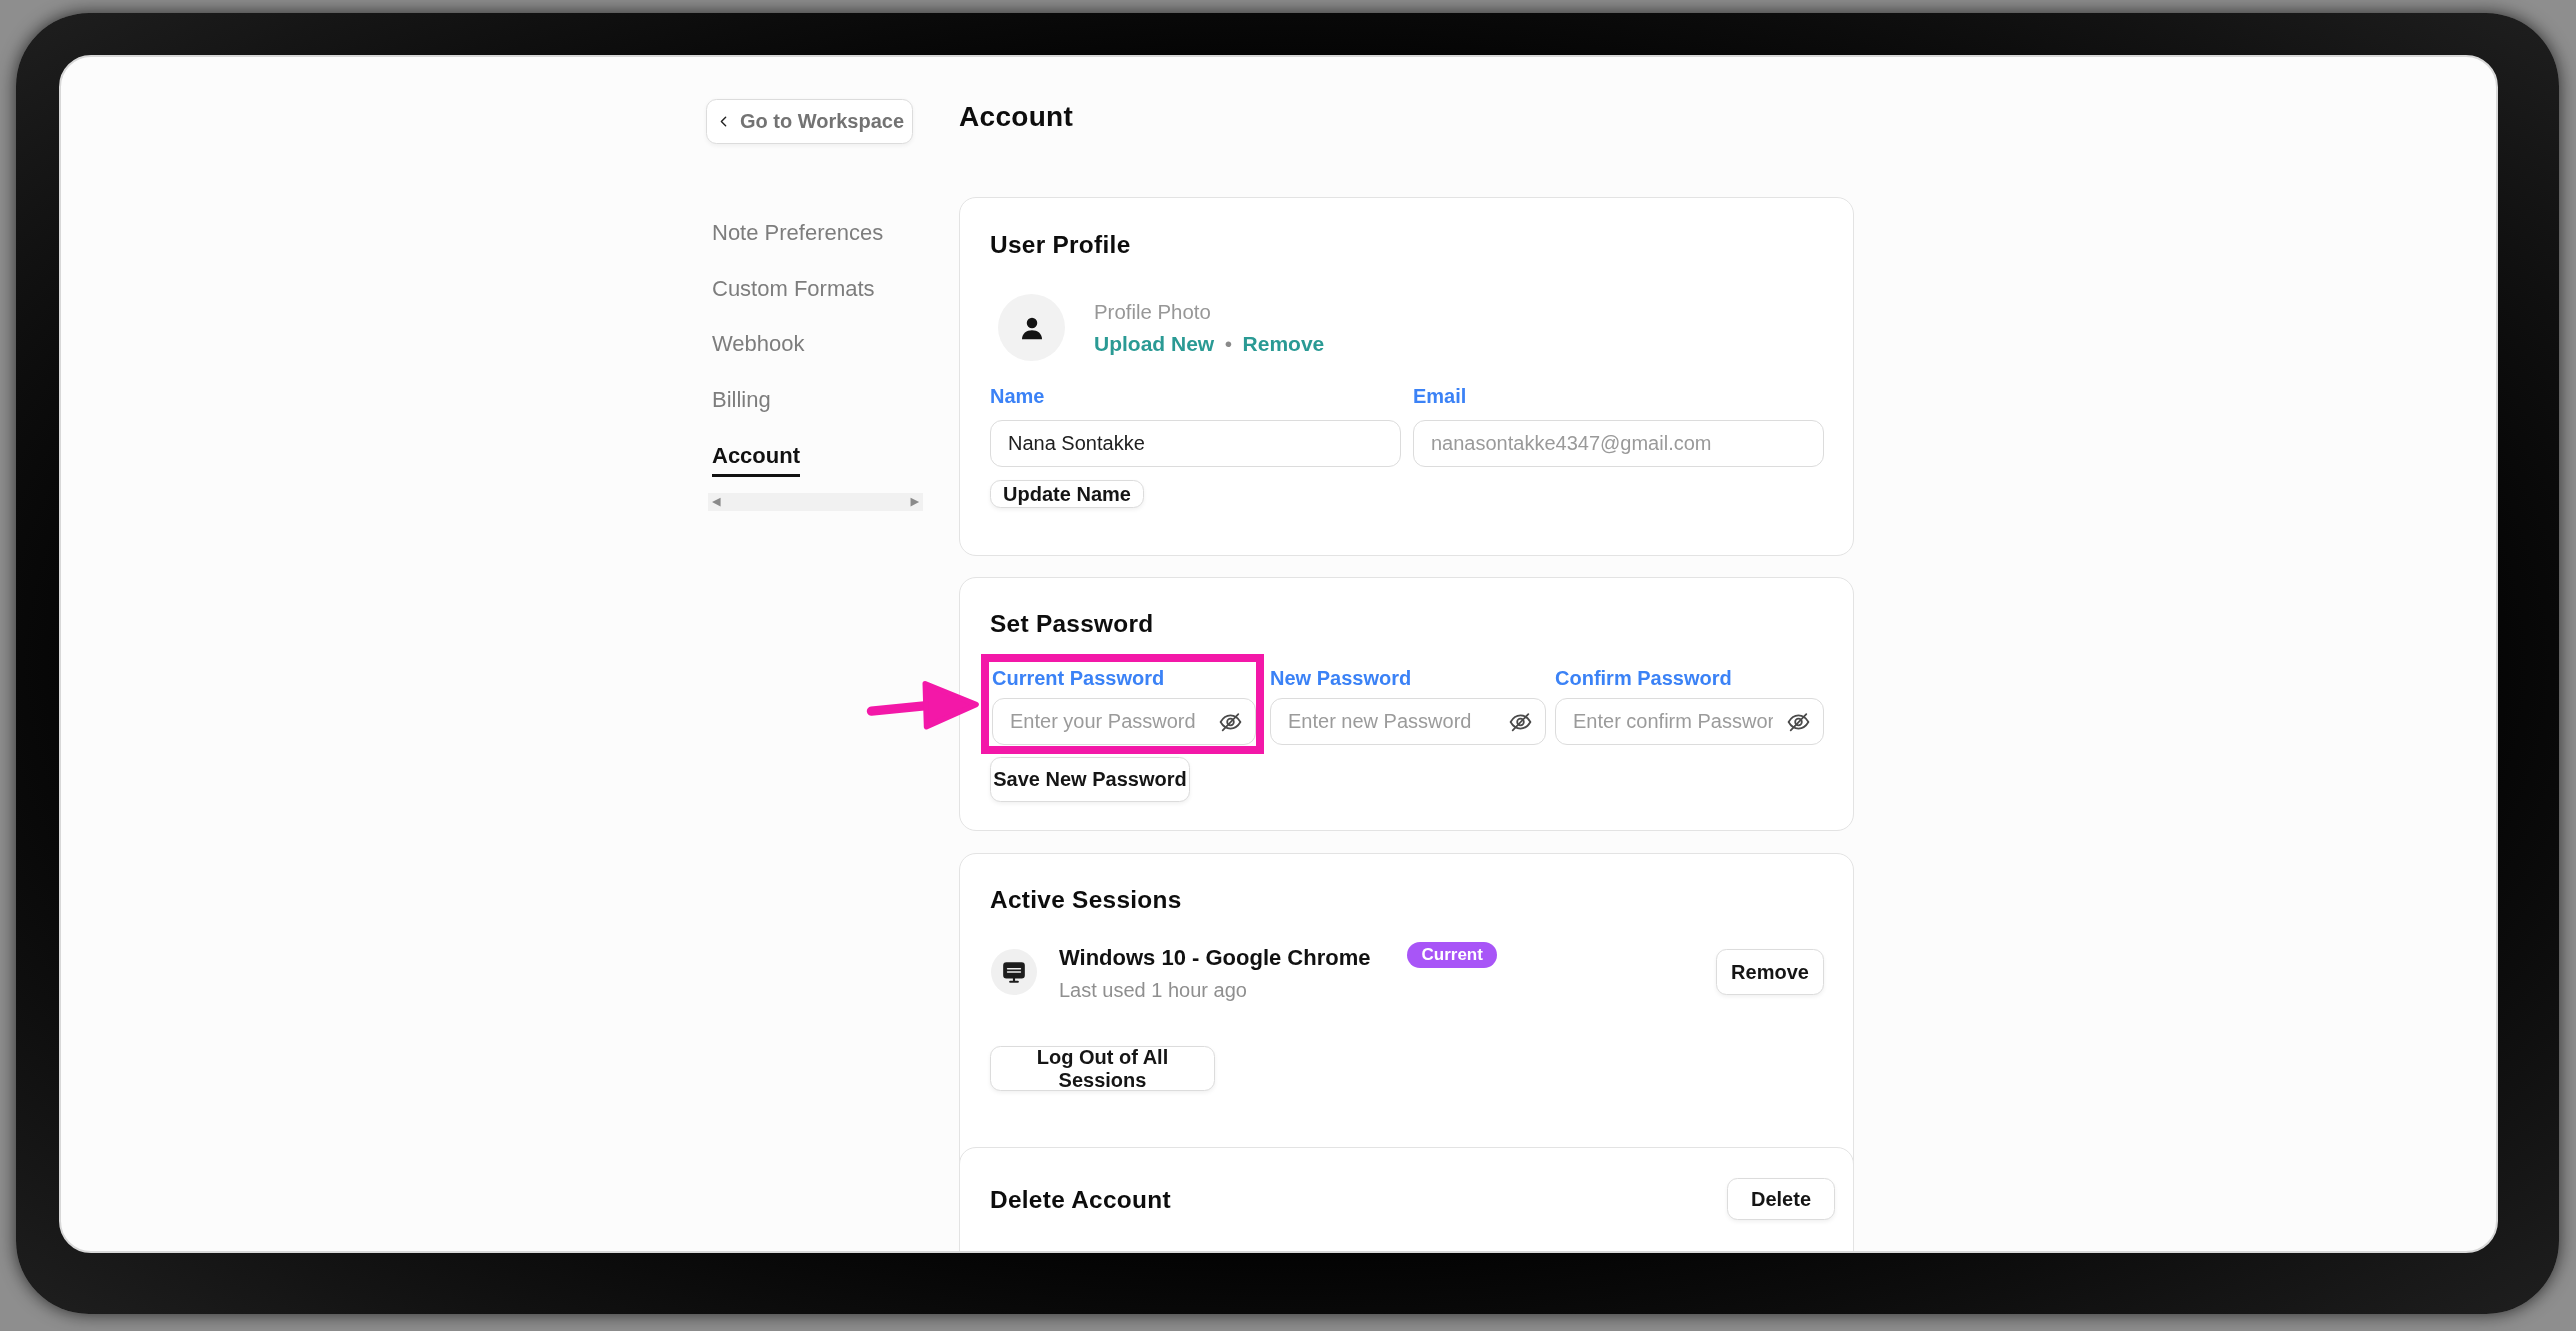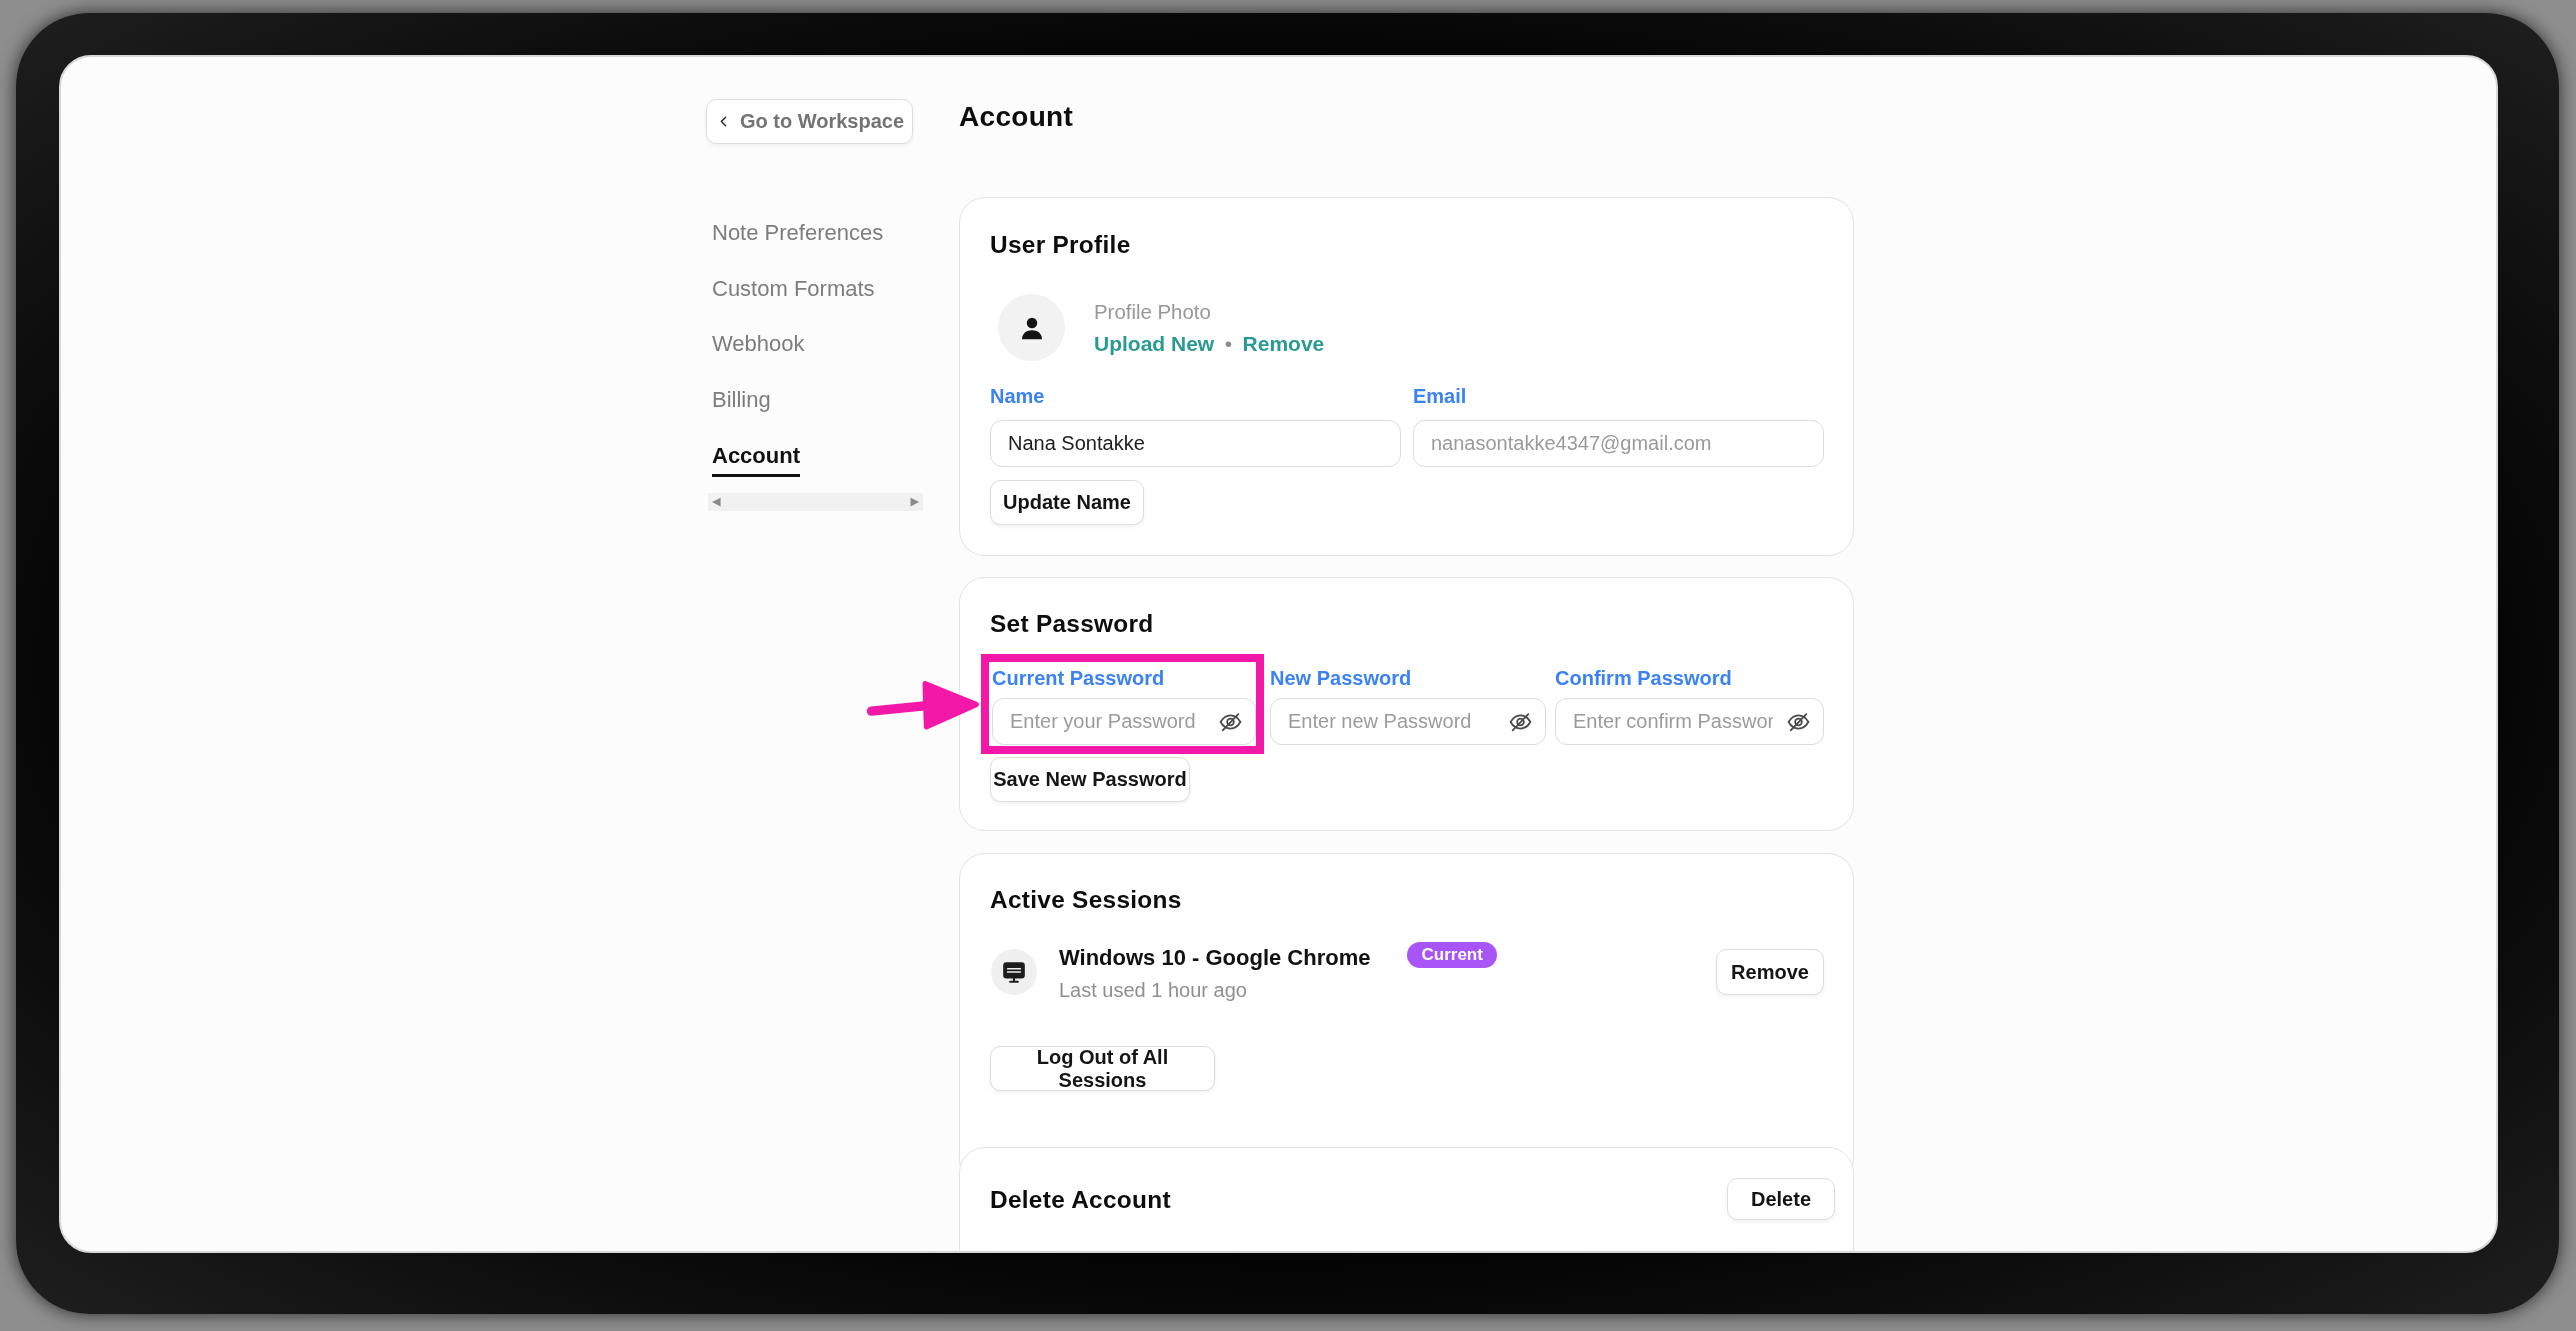--- a/index.html
+++ b/index.html
@@ -24,21 +24,21 @@
 
   
   .side-item{position:absolute;left:651px;font-size:22px;font-weight:500;color:#7d7d7d;cursor:pointer;white-space:nowrap;}
   .side-item.active{color:#111;font-weight:700;}
   .side-underline{position:absolute;left:651px;top:417px;width:88px;height:2.6px;background:#111;}
   .side-scroll{position:absolute;left:647px;top:436px;width:215px;height:18px;background:#f1f1f1;
     display:flex;align-items:center;justify-content:space-between;padding:0 4px;}
   .side-scroll span{font-size:11.2px;color:#8a8a8a;line-height:1;cursor:pointer;}
 
   
-  .card{position:absolute;left:898px;width:895px;background:#fff;border:1.3px solid var(--border);border-radius:26px;}
+  .card{position:absolute;left:898px;width:895px;background:#fff;border:1.3px solid var(--border);border-radius:17px;}
   .card-title{position:absolute;left:30px;font-size:24.4px;font-weight:800;color:#0d0d0d;letter-spacing:0.3px;}
 
   
   .avatar{position:absolute;left:38px;top:96px;width:67px;height:67px;border-radius:50%;background:#f2f2f2;
     display:flex;align-items:center;justify-content:center;}
   .photo-label{position:absolute;left:134px;top:103px;font-size:20.4px;color:#979797;}
   .photo-links{position:absolute;left:134px;top:134px;font-size:21px;font-weight:700;color:var(--teal);display:flex;gap:10.5px;align-items:center;}
   .photo-links .dot{color:#8a8a8a;font-weight:400;}
   .photo-links span{cursor:pointer;}
   .field-label{position:absolute;font-size:20px;font-weight:700;color:#3b82f6;}
@@ -104,21 +104,21 @@
     <div class="photo-label">Profile Photo</div>
     <div class="photo-links">
       <span>Upload New</span>
       <span class="dot">•</span>
       <span>Remove</span>
     </div>
     <div class="field-label" style="left:30px;top:187px">Name</div>
     <div class="field-label" style="left:453px;top:187px">Email</div>
     <input class="input" style="left: 30px; top: 222px; width: 411px;" type="text" value="Nana Sontakke">
     <input class="input muted" style="left: 453px; top: 222px; width: 411px;" type="text" value="nanasontakke4347@gmail.com">
-    <button class="btn" style="left:30px;top:282px;width:154px;height:45px">Update Name</button>
+    <button class="btn" style="left:30px;top:282px;width:154px;height:28px">Update Name</button>
   </section>
 
   <section class="card" style="top:520px;height:254px">
     <h2 class="card-title" style="top:32px">Set Password</h2>
 
     <div class="field-label" style="left:32px;top:89px">Current Password</div>
     <div class="field-label" style="left:310px;top:89px">New Password</div>
     <div class="field-label" style="left:595px;top:89px">Confirm Password</div>
 
     <div class="pw-wrap" style="left:32px;width:264px">

